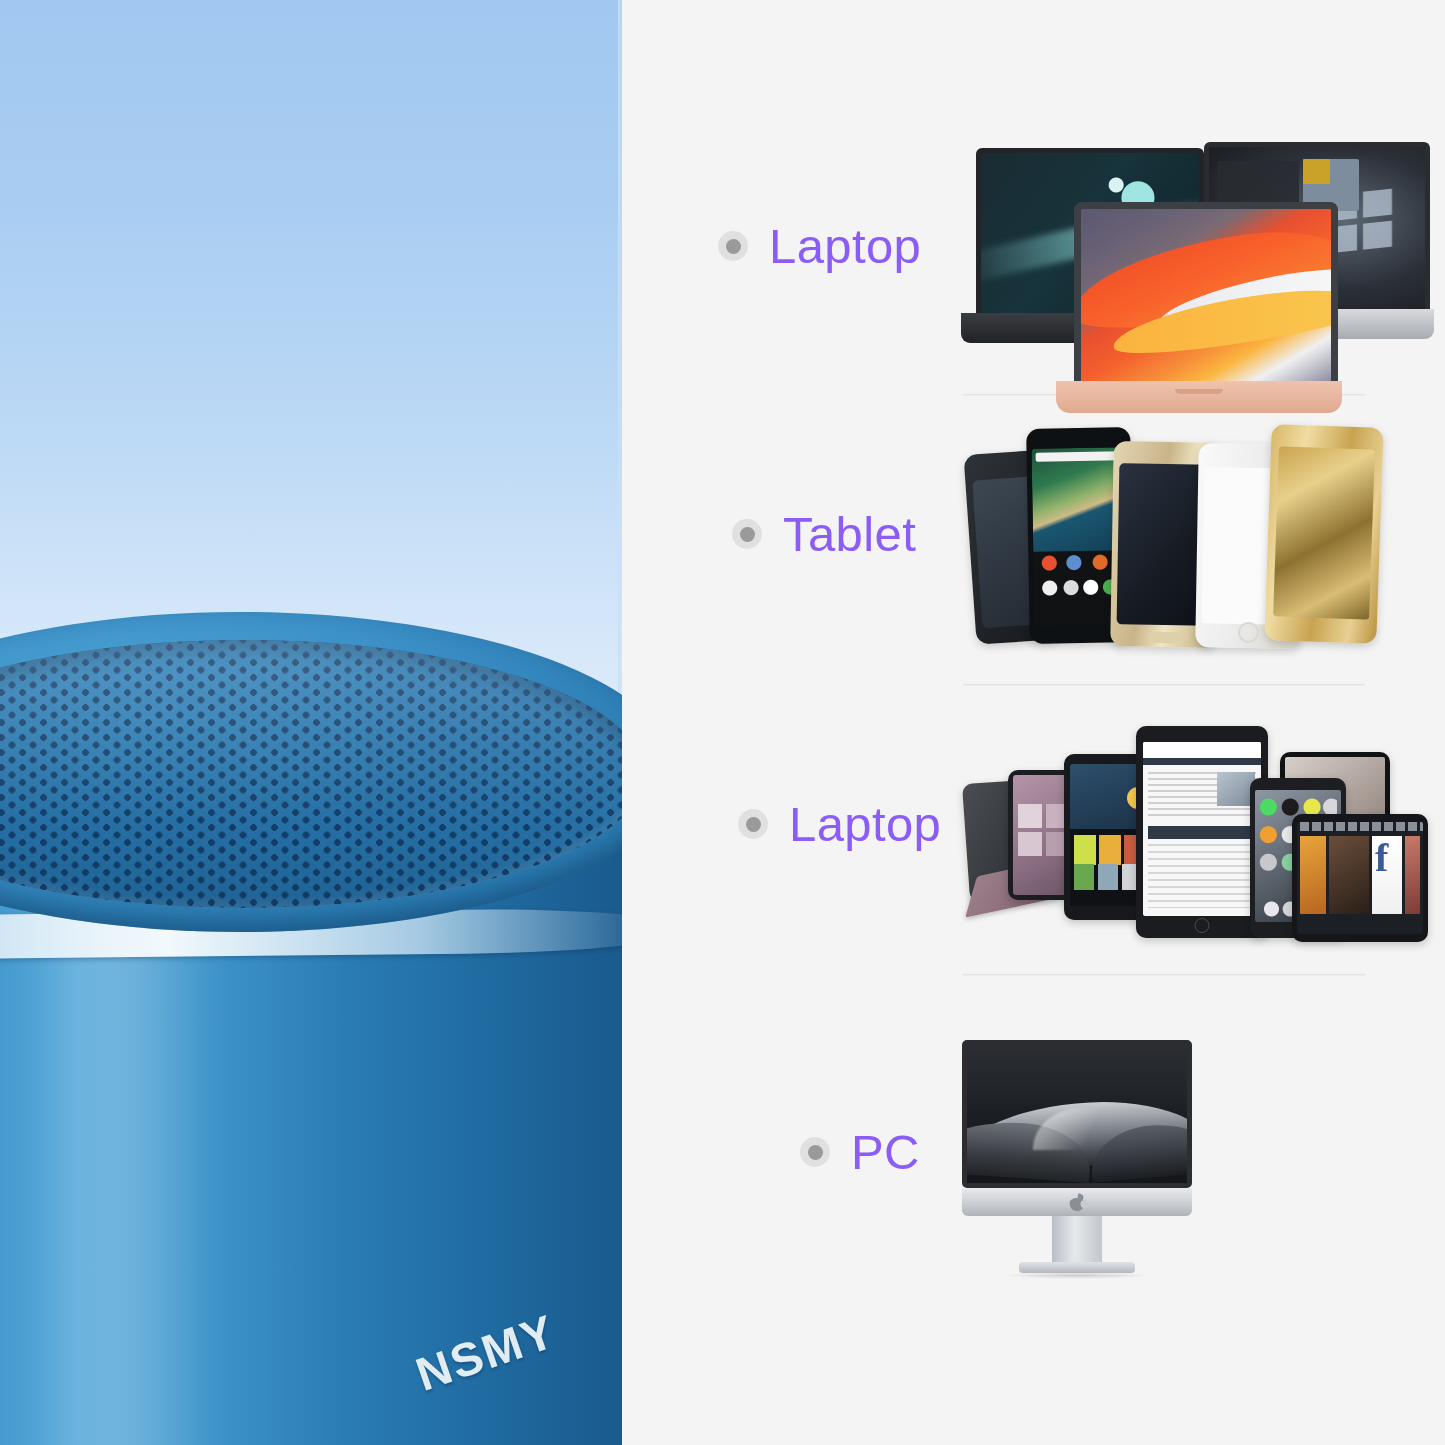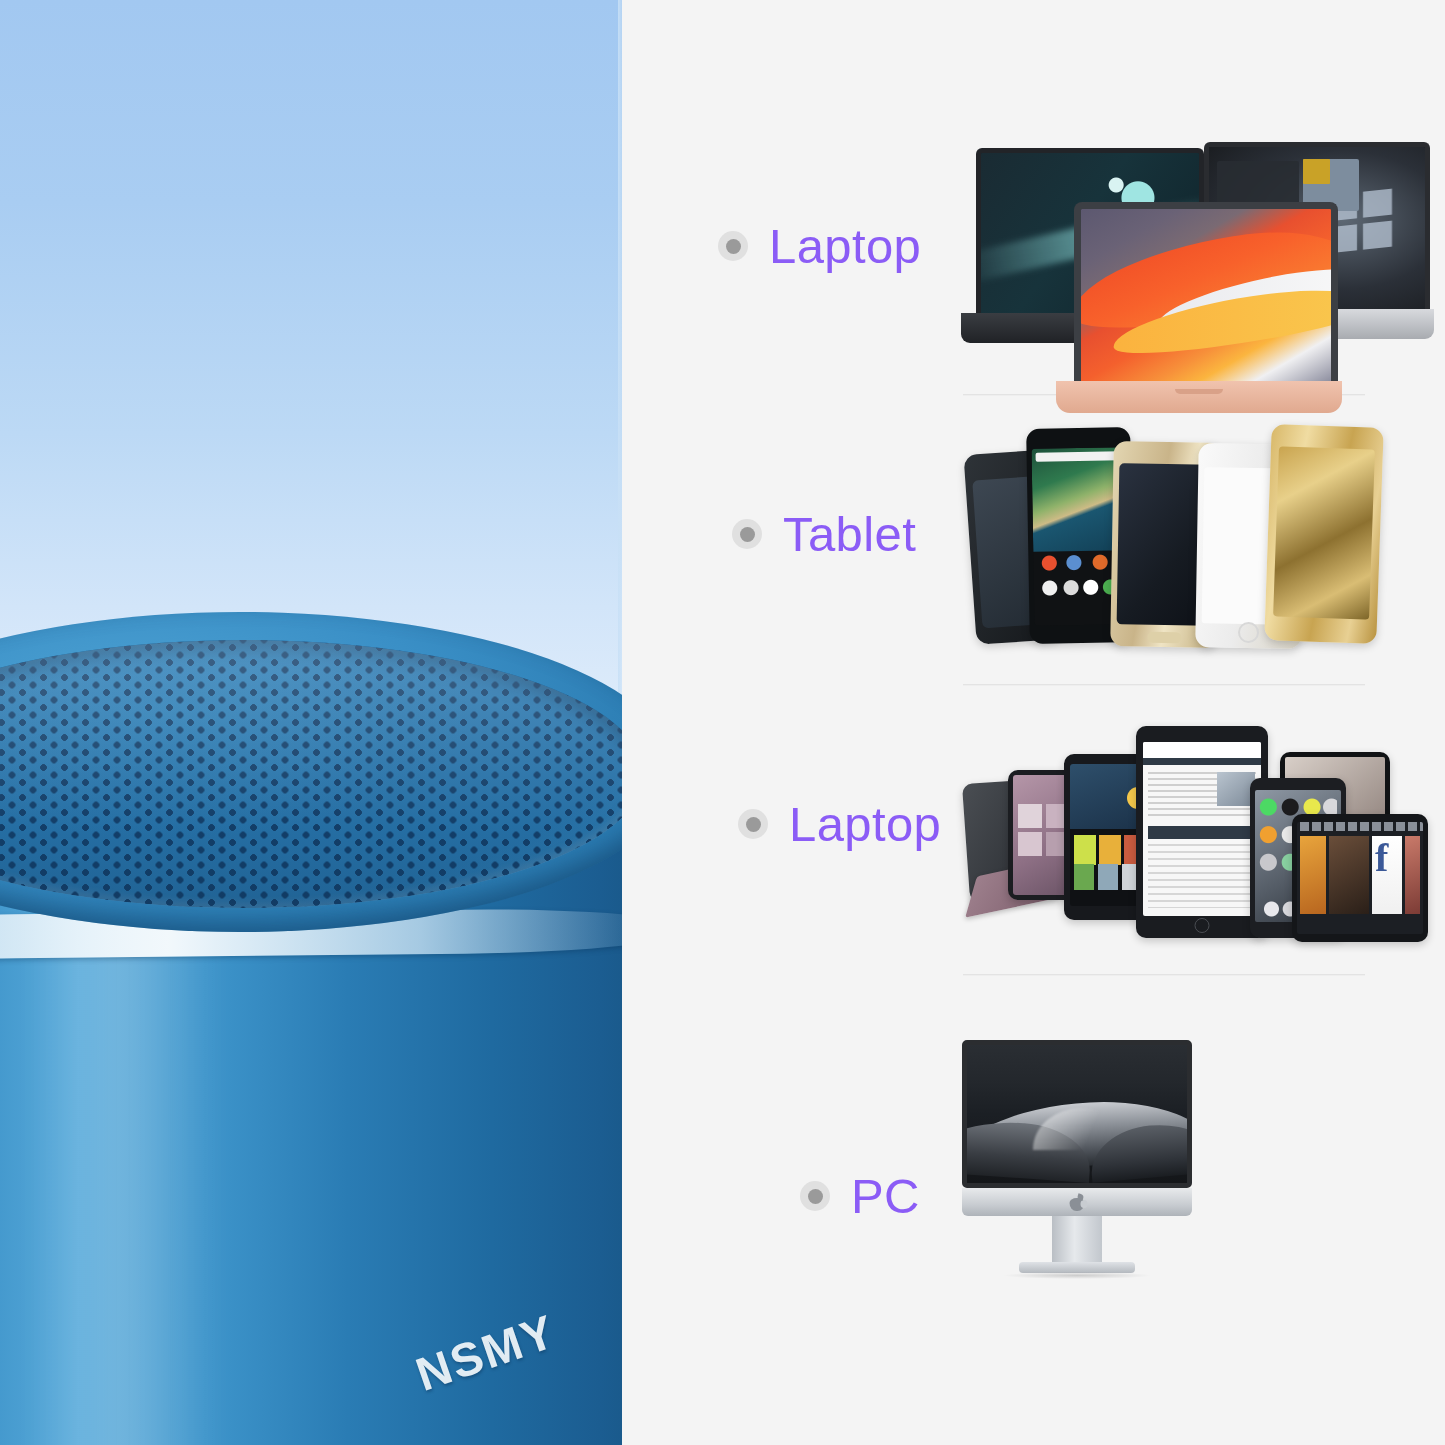--- a/index.html
+++ b/index.html
@@ -503,21 +503,21 @@
               <div class="nav"></div>
               <div class="cards"></div>
               <div class="fb">f</div>
             </div>
         </div>
       </div>
     </div>
     <div class="divider" style="left:341px;top:974px;width:402px;"></div>
 
     <div class="row" style="top:0;">
-      <div class="row-label" style="left:178px;top:1168px;">
+      <div class="row-label" style="left:178px;top:1124px;">
         <span class="bullet">
             <i></i>
           </span>
         <span class="label-text">PC</span>
       </div>
 
       <div class="media pc">
         <div class="imac-screen">
           <div class="imac-wall"></div>
           <div class="dune1"></div>

